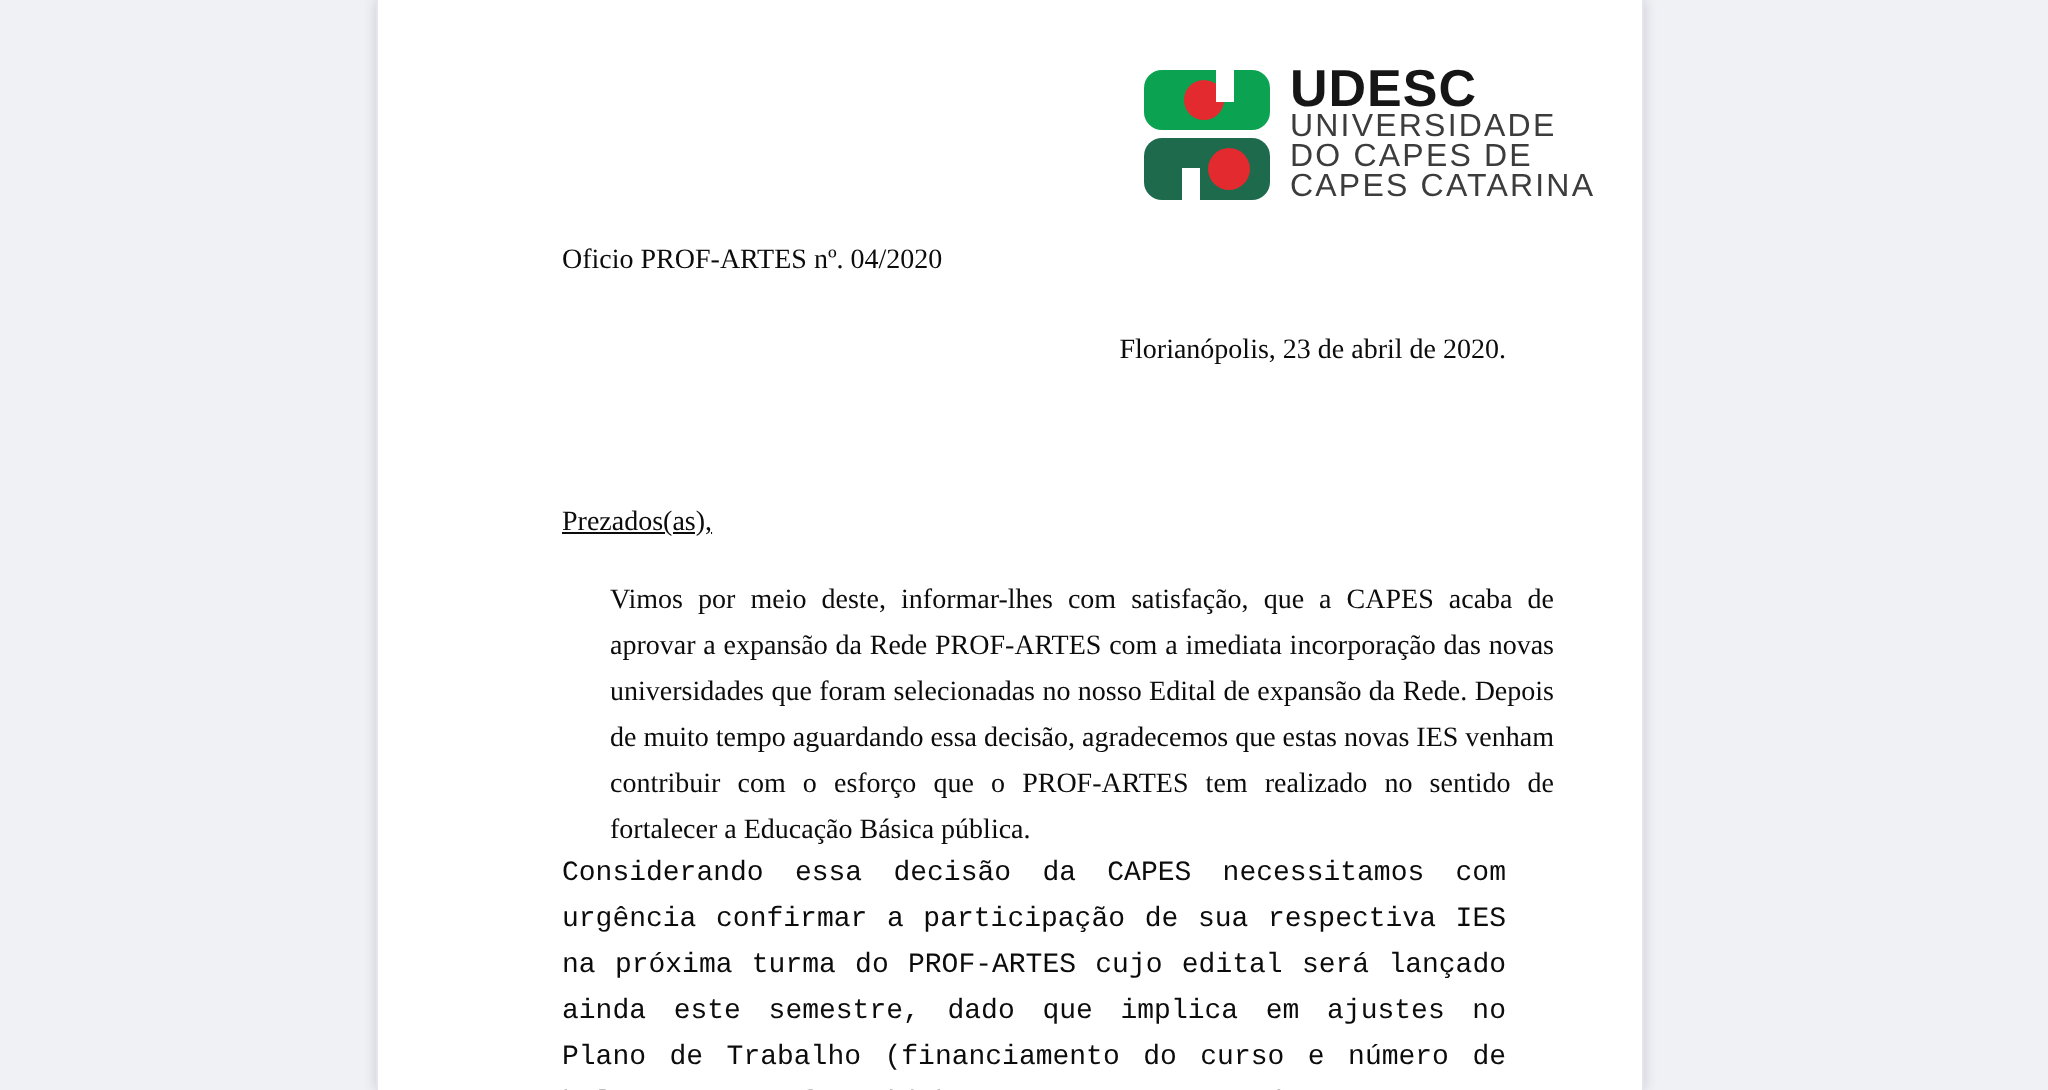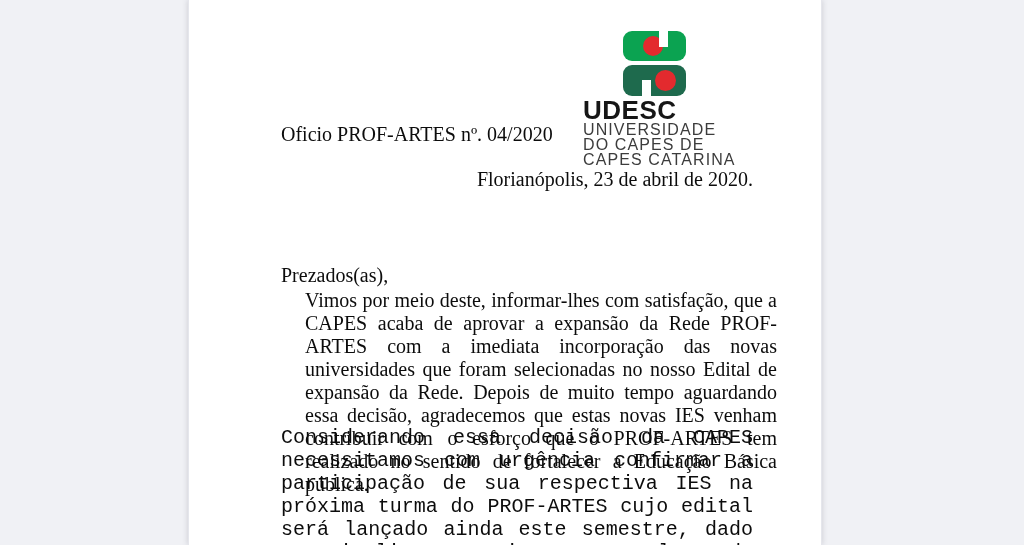--- a/index.html
+++ b/index.html
@@ -23,24 +23,23 @@
     left:188px; top:0;
     width:634px; height:545px;
     background:#ffffff;
     box-shadow:0 0 6px rgba(50,50,70,.20);
     border-left:1px solid #e5e6ec;
     border-right:1px solid #e5e6ec;
   }
   
   .logo{
     position:absolute;
-    left:394px; top:31px;
+    left:383px; top:31px;
     display:flex;
-    align-items:center;
-    flex-direction:column;
+    align-items:flex-end;
   }
   .logo-mark{
     position:relative;
     width:63px; height:66px;
     margin-right:10px;
     flex:0 0 auto;
   }
   .mark-top,.mark-bottom{
     position:absolute;
     left:0; width:63px;
@@ -78,26 +77,26 @@
     line-height:15px;
     letter-spacing:1.1px;
     color:#3c3c3c;
     white-space:nowrap;
   }
   
   .letter-text{
     position:absolute;
     left:92px;
     width:472px;
-    font-size:20px;
+    font-size:14px;
     color:var(--ink);
   }
   .doc-ref{ top:123px; }
   .dateline{ top:168px; text-align:right;font-family:Liberation Serif, serif; }
-  .salutation{ top:264px; }
+  .salutation{ top:254px;text-decoration:underline; }
   .para{ text-align:justify; line-height:23px; }
   .para-1{ top:289px;margin-left:24px; }
   .para-2{ top:426px;font-family:Liberation Mono, monospace; }
 </style>
 </head>
 <body>
 
 <div class="page">
 
   <div class="logo">

